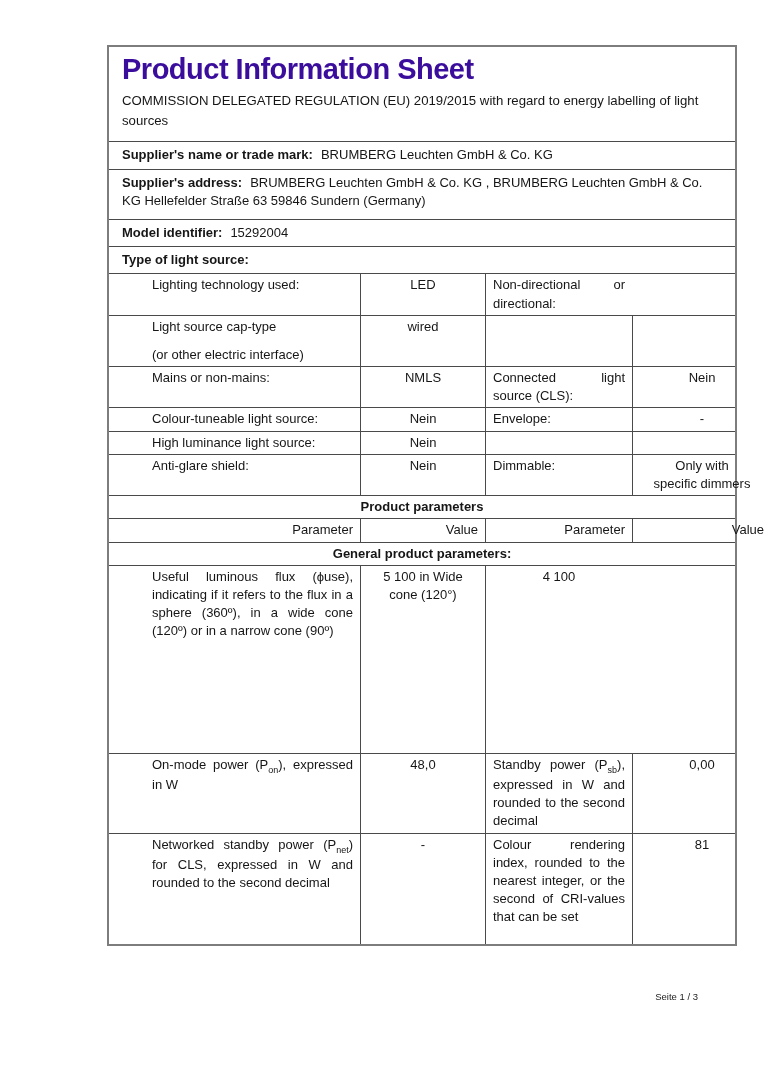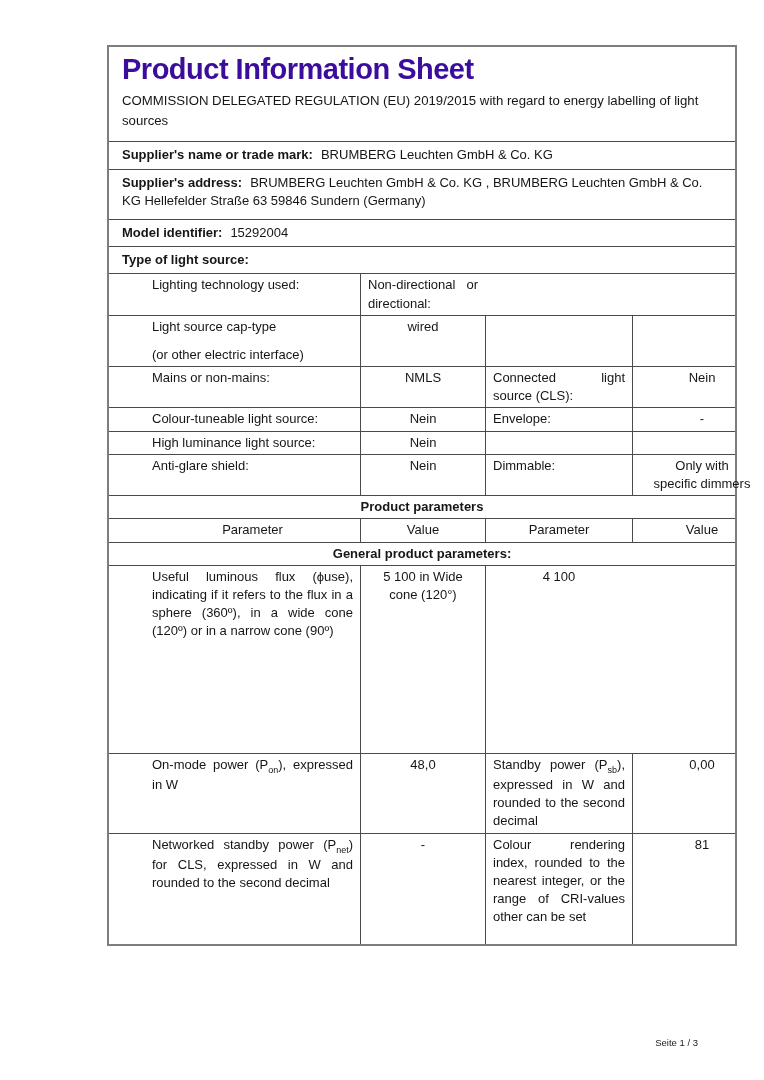--- a/index.html
+++ b/index.html
@@ -29,37 +29,37 @@
   .kv.h-name   { min-height:28px; }
   .kv.h-addr   { min-height:50px; }
   .kv.h-model  { min-height:27px; }
   .kv.h-typeh  { min-height:26px; font-weight:bold; }
 
   .g4row { display:grid; grid-template-columns:215px 125px 147px 139px; }
   .g4row > div { padding:2px 7px; }
   .g4row > div + div { border-left:1.5px solid var(--line); }
   .pc { text-align:justify; }
   .vc { text-align:center; }
-  .hc { text-align:center; }
+  .hc { text-align:right; }
 
   .h-r41  { min-height:41px; }
   .h-r45  { min-height:45px; }
   .h-r22  { min-height:22px; }
   .h-r21  { min-height:21px; }
   .h-r59  { min-height:59px; }
   .h-r188 { min-height:188px; }
   .h-r78  { min-height:78px; }
   .h-r111 { min-height:111px; }
 
   .section-head { text-align:center; font-weight:bold; padding:2px 7px; min-height:21px; }
   .pbreak { display:block; height:10px; }
   sub { font-size:9px; }
 
   .footer {
-    position:absolute; top:1036px; right:66px;
+    position:absolute; top:990px; right:66px;
     font-size:9.5px; color:#222;
   }
 </style>
 </head>
 <body>
 
 <div class="sheet">
 
   <div class="row title-block">
     <h1>Product Information Sheet</h1>
@@ -75,20 +75,21 @@
   </div>
 
   <div class="row kv h-model">
     <span class="lbl">Model identifier:</span><span>15292004</span>
   </div>
 
   <div class="row kv h-typeh">Type of light source:</div>
 
   <div class="row g4row h-r41">
     <div class="pc">Lighting technology used:</div>
+    <div class="vc">LED</div>
     <div class="pc">Non-directional or directional:</div>
   </div>
 
   <div class="row g4row h-r45">
     <div class="pc">Light source cap-type<span class="pbreak"></span>(or other electric interface)</div>
     <div class="vc">wired</div>
     <div class="pc"></div>
     <div class="vc"></div>
   </div>
 
@@ -141,19 +142,19 @@
   <div class="row g4row h-r78">
     <div class="pc">On-mode power (P<sub>on</sub>), expressed in W</div>
     <div class="vc">48,0</div>
     <div class="pc">Standby power (P<sub>sb</sub>), expressed in W and rounded to the second decimal</div>
     <div class="vc">0,00</div>
   </div>
 
   <div class="row g4row h-r111">
     <div class="pc">Networked standby power (P<sub>net</sub>) for CLS, expressed in W and rounded to the second decimal</div>
     <div class="vc">-</div>
-    <div class="pc">Colour rendering index, rounded to the nearest integer, or the range of CRI-values other can be set</div>
+    <div class="pc">Colour rendering index, rounded to the nearest integer, or the second of CRI-values that can be set</div>
     <div class="vc">81</div>
   </div>
 
 </div>
 
 <div class="footer">Seite 1 / 3</div>
 
 </body></html>

